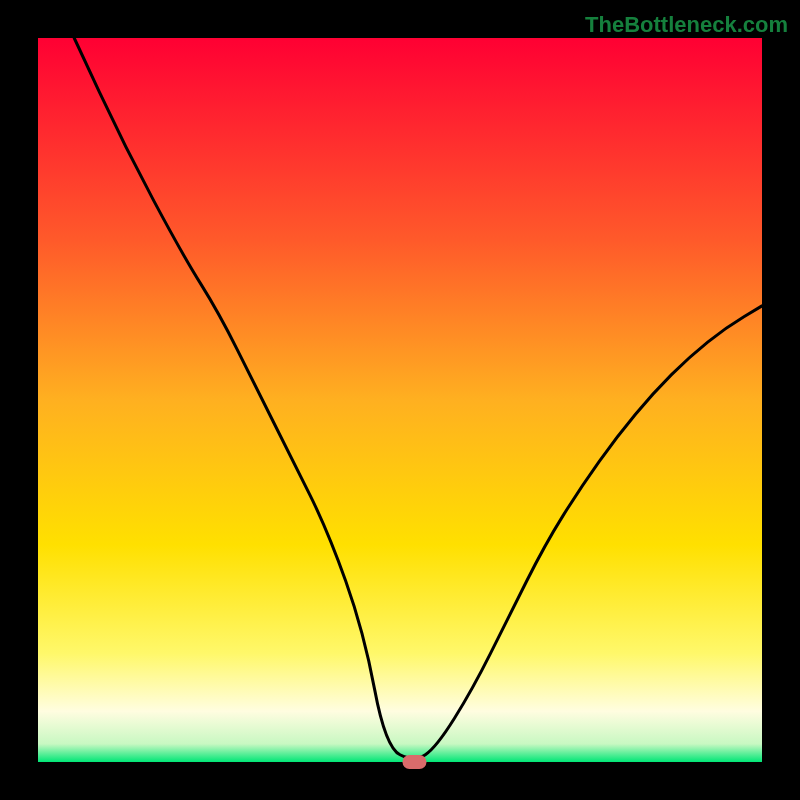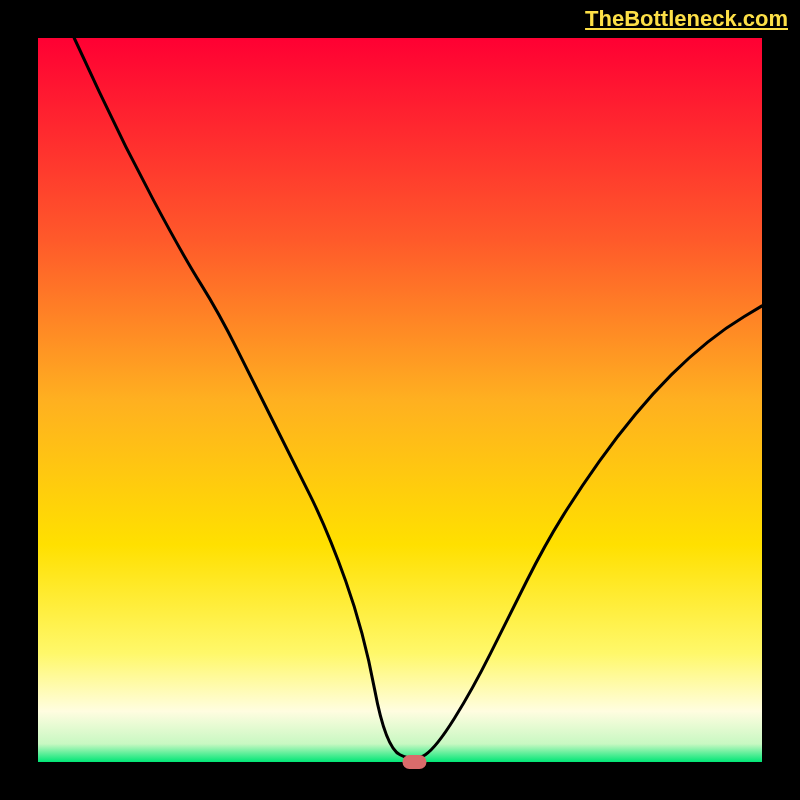--- a/index.html
+++ b/index.html
@@ -1,20 +1,20 @@
 <!DOCTYPE html>
 <html><head>
 <meta charset="utf-8">
 <style>
 html, body { margin: 0; padding: 0; width: 800px; height: 800px; overflow: hidden; background: #000; }
 .chart-container { position: relative; width: 800px; height: 800px; }
 .attribution {
-  position: absolute; top: 6px; right: 12px;
+  position: absolute; top: 12px; right: 12px;
   font-family: Arial, Helvetica, sans-serif;
-  font-size: 22px; font-weight: bold; color: #fde047; text-decoration: underline;
+  font-size: 22px; font-weight: bold; color: #15803d;
 }
 svg { position: absolute; left: 0; top: 0; }
 </style>
 </head>
 <body>
 
 <div class="chart-container">
   <svg id="chart-svg" width="800" height="800" viewBox="0 0 800 800">
       <defs>
         <linearGradient id="bg-grad" x1="0" y1="0" x2="0" y2="1">

